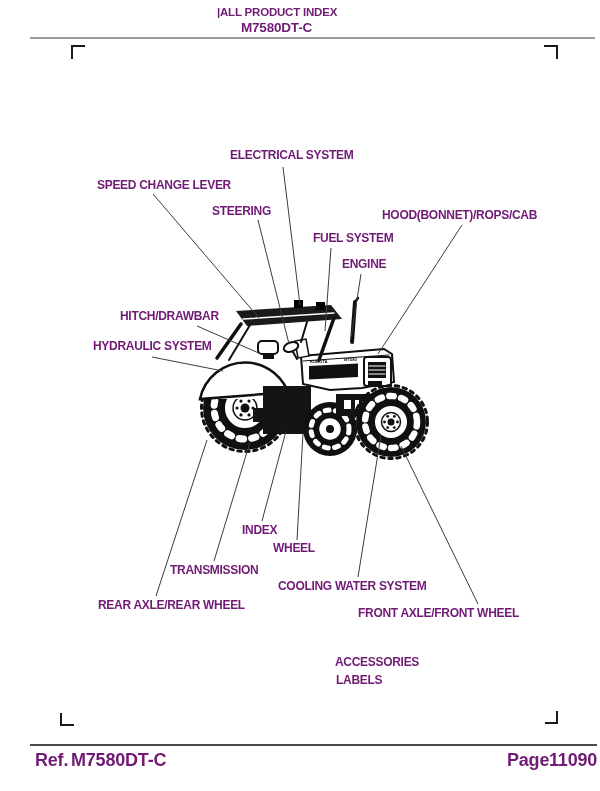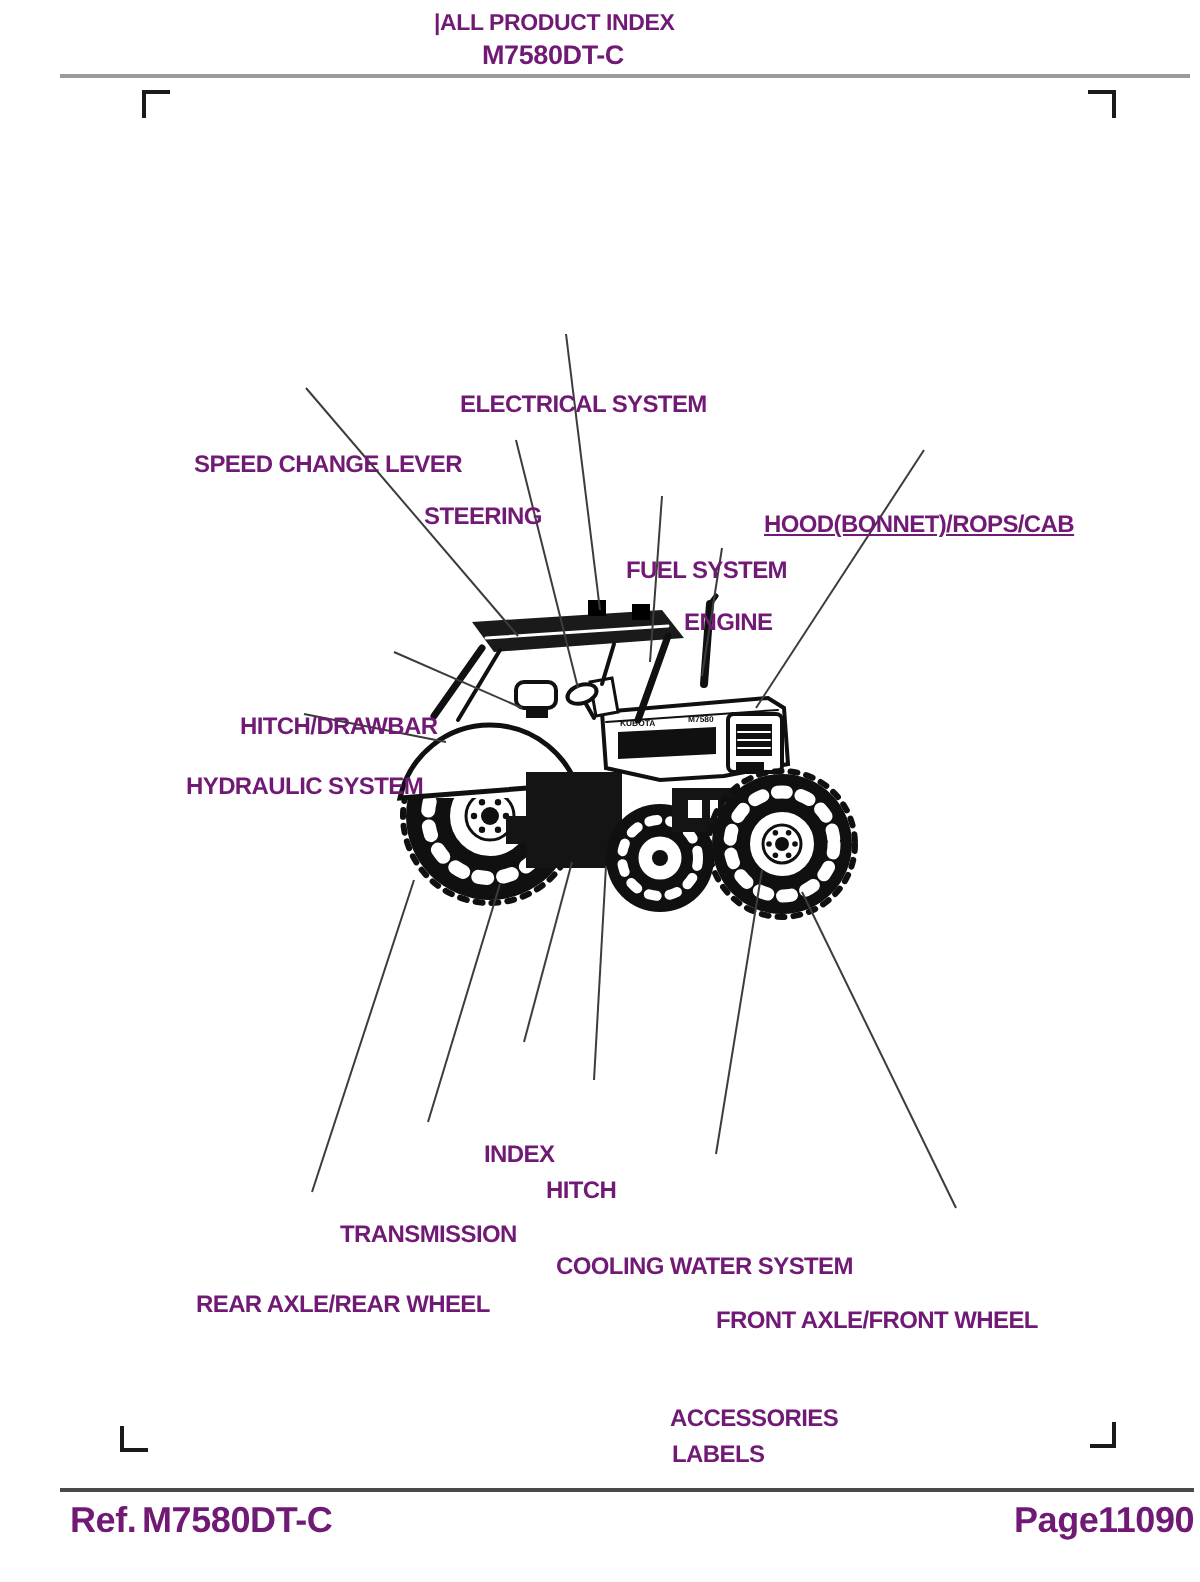--- a/index.html
+++ b/index.html
@@ -33,21 +33,20 @@
   .ftr-page-label  { left: 507px; }
   .ftr-page-value  { left: 549px; }
   #diagram-svg { position: absolute; left: 0; top: 0; }
   #callout-labels { position: absolute; left: 0; top: 0; width: 100%; height: 100%; pointer-events: none; }
   .callout {
     position: absolute;
     font-size: 12px; font-weight: 700; letter-spacing: -0.3px; line-height: 1.05;
     white-space: nowrap;
     pointer-events: auto;
     cursor: default;
-    margin-top: 47px;
   }
 </style>
 </head>
 <body>
 
 <div class="page">
 
   <div class="abs hdr-title">|ALL PRODUCT INDEX</div>
   <div class="abs hdr-model">M7580DT-C</div>
   <div class="rule rule-top"></div>
@@ -169,27 +168,27 @@
         <line x1="358" y1="577" x2="381" y2="435" stroke="#3c3c3c" stroke-width="1"></line>
         <line x1="156" y1="596" x2="207" y2="440" stroke="#3c3c3c" stroke-width="1"></line>
         <line x1="478" y1="604" x2="401" y2="446" stroke="#3c3c3c" stroke-width="1"></line>
       </g>
   </svg>
 
   <div id="callout-labels">
       <div class="callout" style="left: 230px; top: 149px;">ELECTRICAL SYSTEM</div>
       <div class="callout" style="left: 97px; top: 179px;">SPEED CHANGE LEVER</div>
       <div class="callout" style="left: 212px; top: 205px;">STEERING</div>
-      <div class="callout" style="left: 382px; top: 209px; text-decoration: underline;">HOOD(BONNET)/ROPS/CAB</div>
+      <div class="callout" style="left: 382px; top: 209px;">HOOD(BONNET)/ROPS/CAB</div>
       <div class="callout" style="left: 313px; top: 232px;">FUEL SYSTEM</div>
       <div class="callout" style="left: 342px; top: 258px;">ENGINE</div>
       <div class="callout" style="left: 120px; top: 310px;">HITCH/DRAWBAR</div>
       <div class="callout" style="left: 93px; top: 340px;">HYDRAULIC SYSTEM</div>
       <div class="callout" style="left: 242px; top: 524px;">INDEX</div>
-      <div class="callout" style="left: 273px; top: 542px;">HITCH</div>
+      <div class="callout" style="left: 273px; top: 542px;">WHEEL</div>
       <div class="callout" style="left: 170px; top: 564px;">TRANSMISSION</div>
       <div class="callout" style="left: 278px; top: 580px;">COOLING WATER SYSTEM</div>
       <div class="callout" style="left: 98px; top: 599px;">REAR AXLE/REAR WHEEL</div>
       <div class="callout" style="left: 358px; top: 607px;">FRONT AXLE/FRONT WHEEL</div>
       <div class="callout" style="left: 336px; top: 674px;">LABELS</div>
       <div class="callout" style="left: 335px; top: 656px;">ACCESSORIES</div>
     </div>
 
   <div class="rule rule-bottom"></div>
   <div class="abs ftr ftr-ref-label">Ref.</div>

